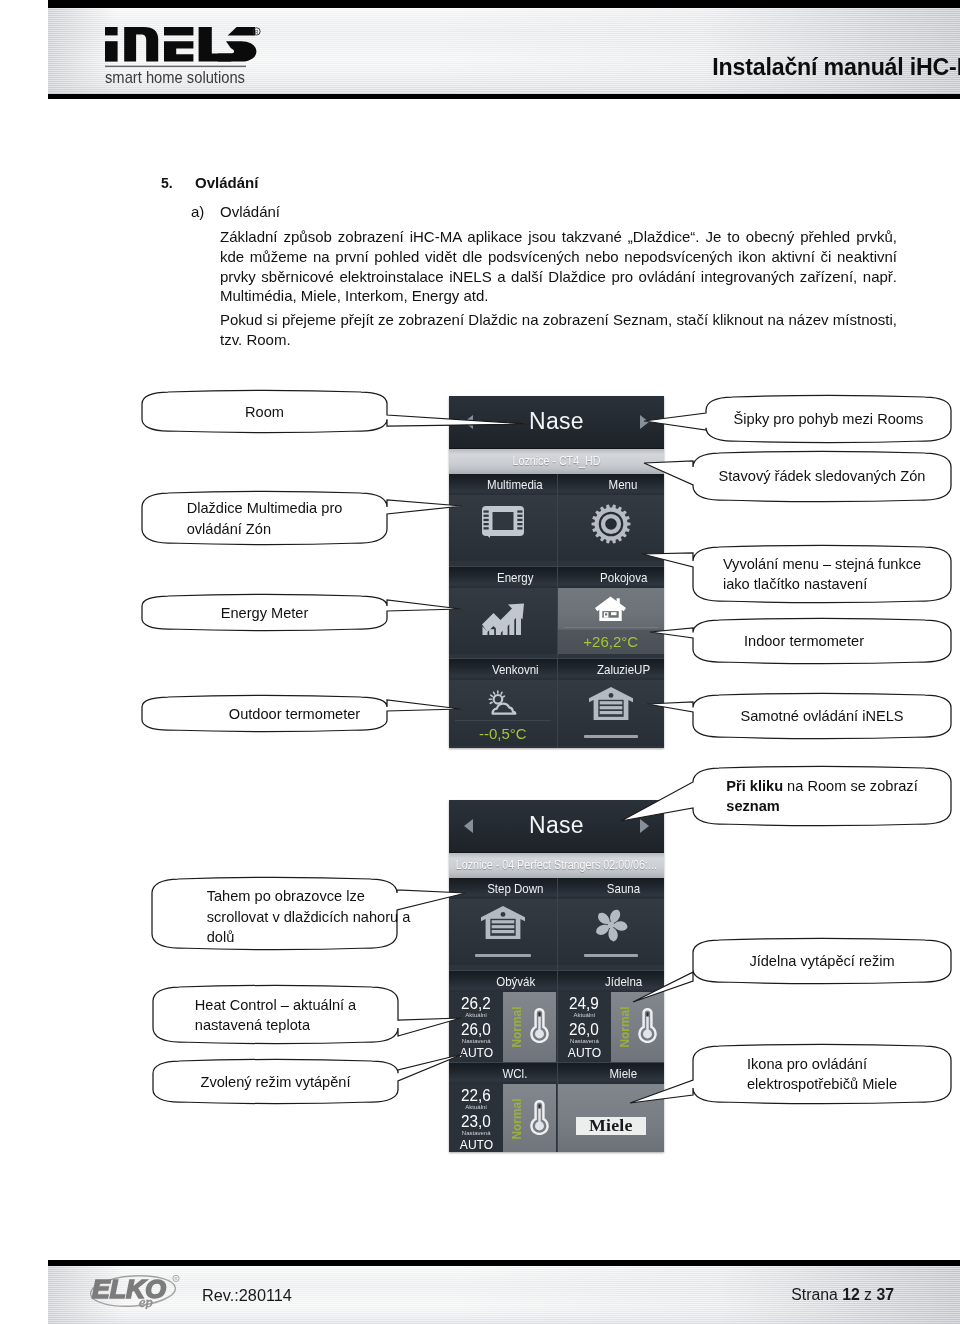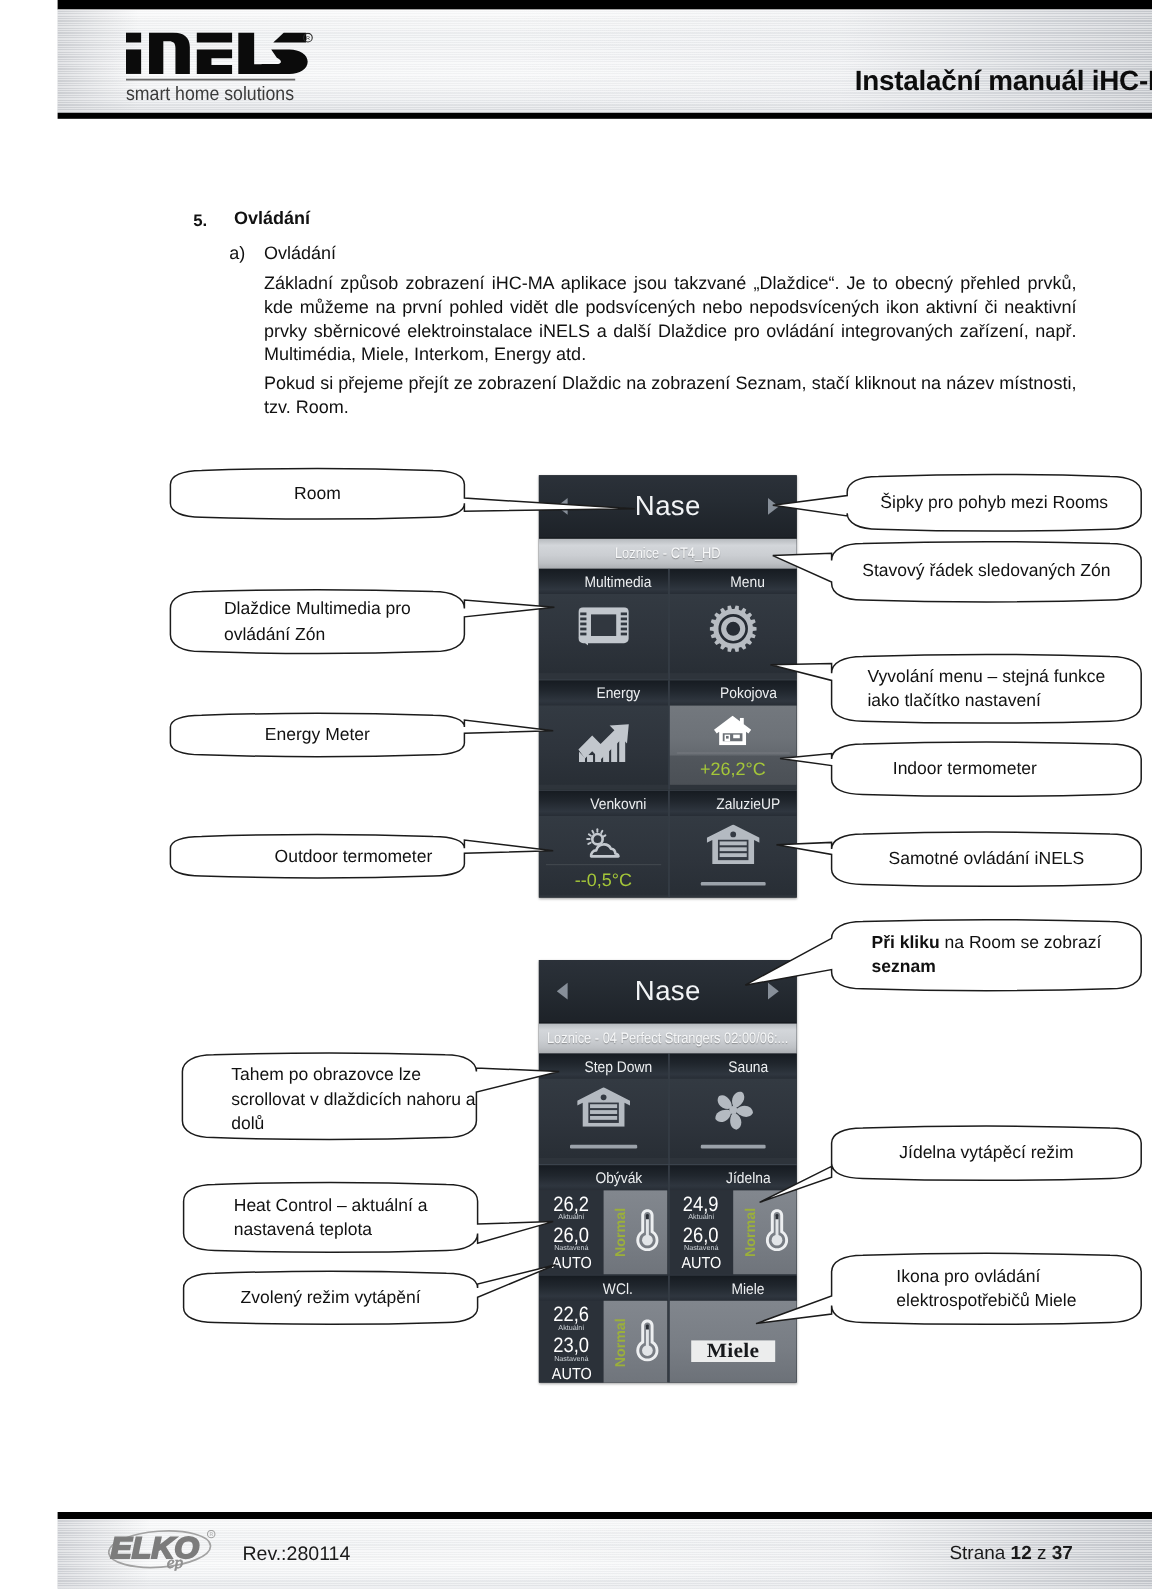--- a/index.html
+++ b/index.html
@@ -462,21 +462,21 @@
       <path d="M671 768 C735.5 766 812.5 766 877 768 C893.12 768 903 773.32 903 782 V810 C903 818.68 893.12 824 877 824 C812.5 826 735.5 826 671 824 C654.88 824 645 818.68 645 810 V808 L573 821 L645 782 V782 C645 773.32 654.88 768 671 768 Z" fill="#ffffff" stroke="#1b1b1b" stroke-width="1.25" stroke-linejoin="miter"></path>
       <path d="M671 940 C735.5 938 812.5 938 877 940 C893.12 940 903 944.788 903 952.6 V969.4 C903 977.212 893.12 982 877 982 C812.5 984 735.5 984 671 982 C654.88 982 645 977.212 645 969.4 V981 L585 1002 L645 972 V952.6 C645 944.788 654.88 940 671 940 Z" fill="#ffffff" stroke="#1b1b1b" stroke-width="1.25" stroke-linejoin="miter"></path>
       <path d="M671 1046 C735.5 1044 812.5 1044 877 1046 C893.12 1046 903 1051.32 903 1060 V1088 C903 1096.68 893.12 1102 877 1102 C812.5 1104 735.5 1104 671 1102 C654.88 1102 645 1096.68 645 1088 V1095 L582 1103 L645 1080 V1060 C645 1051.32 654.88 1046 671 1046 Z" fill="#ffffff" stroke="#1b1b1b" stroke-width="1.25" stroke-linejoin="miter"></path>
     </svg>
 
   <div class="cotext" style="left:94px;top:392px;width:245px;height:40px;">Room</div>
   <div class="cotext" style="left:94px;top:493px;width:245px;height:51px;">Dlaždice Multimedia pro
 ovládání Zón</div>
   <div class="cotext" style="left:94px;top:596px;width:245px;height:34px;">Energy Meter</div>
   <div class="cotext" style="left:94px;top:697px;width:245px;height:34px;padding-left:30px;">Outdoor termometer</div>
-  <div class="cotext" style="left:104px;top:879px;width:245px;height:76px;padding-left:20px;">Tahem po obrazovce lze
+  <div class="cotext" style="left:118px;top:879px;width:245px;height:76px;padding-left:20px;">Tahem po obrazovce lze
 scrollovat v dlaždicích nahoru a
 dolů</div>
   <div class="cotext" style="left:105px;top:987px;width:245px;height:56px;">Heat Control – aktuální a
 nastavená teplota</div>
   <div class="cotext" style="left:105px;top:1061px;width:245px;height:42px;">Zvolený režim vytápění</div>
 
   <div class="cotext" style="left:658px;top:397px;width:245px;height:44px;">Šipky pro pohyb mezi Rooms</div>
   <div class="cotext" style="left:645px;top:453px;width:258px;height:47px;">Stavový řádek sledovaných Zón</div>
   <div class="cotext" style="left:645px;top:547px;width:258px;height:54px;">Vyvolání menu – stejná funkce
 iako tlačítko nastavení</div>

